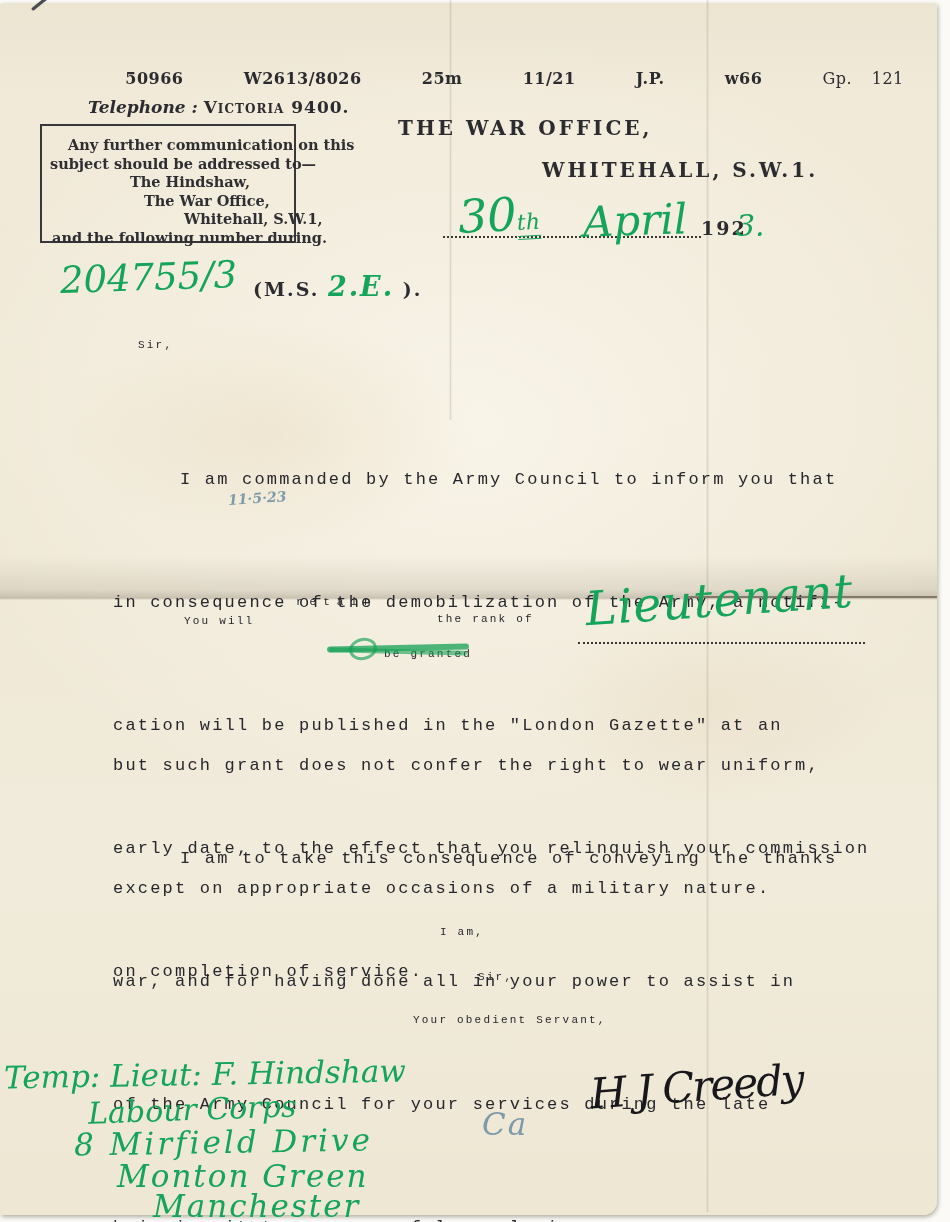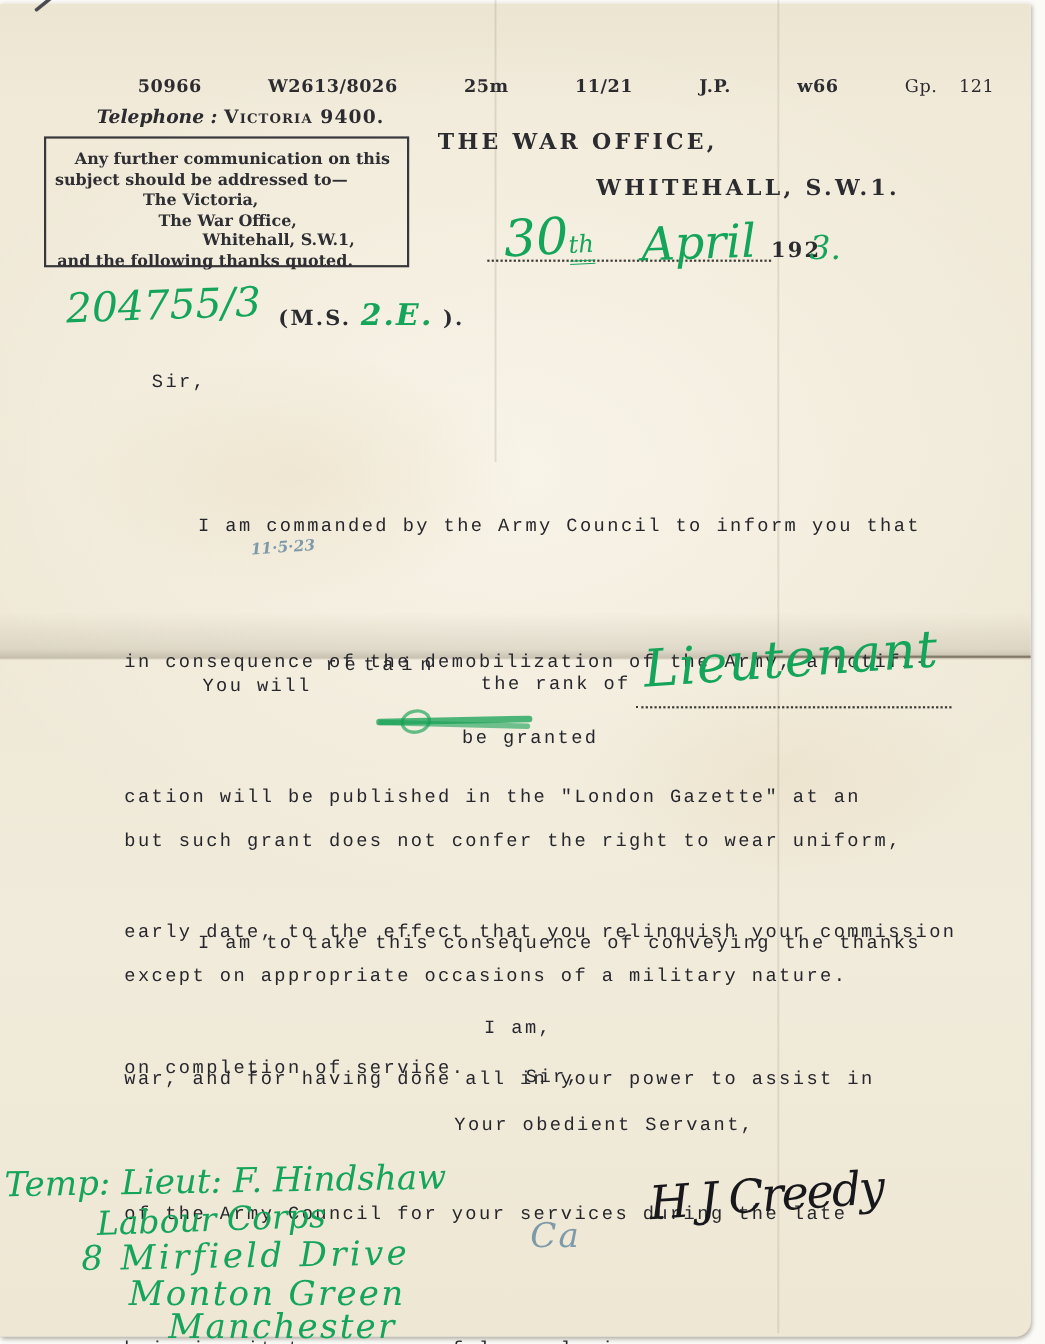--- a/index.html
+++ b/index.html
@@ -13,31 +13,31 @@
            linear-gradient(180deg,#ece5d2 0%,#f1ead9 8%,#efe8d6 45%,#f1ebdb 70%,#eee7d4 100%);
          border-radius:2px 2px 14px 3px;
          box-shadow:1px 2px 4px rgba(90,80,60,.45);}
   
   .crease-h{position:absolute;left:0;width:937px;height:44px;
             background:linear-gradient(180deg,rgba(0,0,0,0) 0%,rgba(120,108,86,.16) 78%,rgba(90,78,58,.28) 96%,rgba(0,0,0,0) 100%);}
   .crease-h .edge{position:absolute;right:0;bottom:2px;width:250px;height:2px;background:rgba(60,48,34,.5);}
   .crease-v{position:absolute;top:0;width:3px;height:1212px;
             background:linear-gradient(90deg,rgba(0,0,0,0),rgba(110,98,76,.18),rgba(0,0,0,0));}
   
-  .type{position:absolute;font-family:"Liberation Mono",monospace;font-size:17px;
+  .type{position:absolute;font-family:"Liberation Mono",monospace;font-size:11px;
         letter-spacing:2.2px;color:#26262c;white-space:pre;}
   .typeblock{position:absolute;font-family:"Liberation Mono",monospace;font-size:17px;
         letter-spacing:2.2px;color:#26262c;line-height:41px;white-space:pre;}
   .serifp{position:absolute;font-family:"DejaVu Serif",serif;color:#2c2c30;}
   .imprint{font-size:16px;font-weight:600;letter-spacing:.5px;word-spacing:14px;white-space:pre;}
   .officehead{font-weight:600;letter-spacing:3px;font-size:20px;}
   .green{color:#14a45a;font-family:"DejaVu Serif",serif;font-style:italic;}
   .script{position:absolute;font-family:"DejaVu Serif",serif;font-style:italic;white-space:pre;}
   .dotted{position:absolute;border-bottom:2px dotted #3a3832;height:0;}
-  .box{position:absolute;left:40px;top:124px;width:332px;height:119px;border:2px solid #38383c;
+  .box{position:absolute;left:40px;top:124px;width:256px;height:119px;border:2px solid #38383c;
        font-family:"DejaVu Serif",serif;font-size:14.5px;font-weight:600;color:#2e2e33;
        line-height:18.5px;padding-top:10px;box-sizing:border-box;}
   .box div{white-space:pre;}
   .penmark{position:absolute;left:33px;top:8px;width:62px;height:3px;background:#4a4a50;
            transform:rotate(-39deg);transform-origin:left bottom;border-radius:2px;
            box-shadow:0 0 1px rgba(0,0,0,.4);}
   .penmark:after{content:"";position:absolute;right:-1px;top:-4px;width:7px;height:3px;background:#4a4a50;transform:rotate(40deg);}
   .struck{position:relative;display:inline-block;}
   .strike-bar{position:absolute;left:-4px;top:9px;width:142px;height:6px;background:rgba(22,160,85,.75);
               border-radius:3px;transform:rotate(-1.2deg);}
@@ -67,24 +67,24 @@
   </div>
 
   <div class="serifp" style="left:88px;top:97px;font-size:17px;font-weight:600;">
     <span style="font-style:italic;">Telephone :</span>
     <span style="font-variant:small-caps;letter-spacing:1px;">Victoria 9400.</span>
   </div>
 
   <div class="box">
     <div style="padding-left:26px;">Any further communication on this</div>
     <div style="padding-left:8px;">subject should be addressed to—</div>
-    <div style="padding-left:88px;">The Victoria,</div>
+    <div style="padding-left:88px;">The Hindshaw,</div>
     <div style="padding-left:102px;">The War Office,</div>
     <div style="padding-left:142px;">Whitehall, S.W.1,</div>
-    <div style="padding-left:10px;">and the following thanks quoted.</div>
+    <div style="padding-left:10px;">and the following number during.</div>
   </div>
 
   <div class="serifp officehead" style="left:398px;top:116px;">THE WAR OFFICE,</div>
   <div class="serifp officehead" style="left:542px;top:158px;">WHITEHALL, S.W.1.</div>
 
   <div class="dotted" style="left:443px;top:236px;width:258px;"></div>
   <div class="script green" style="left:458px;top:188px;font-size:46px;transform:rotate(-3deg);"><span>30</span><span class="ord">th</span></div>
   <div class="script green" style="left:583px;top:196px;font-size:42px;transform:rotate(-2deg);">April</div>
   <div class="serifp" style="left:701px;top:217px;font-size:19px;font-weight:600;letter-spacing:2px;">192</div>
   <div class="script green" style="left:736px;top:208px;font-size:30px;">3.</div>

